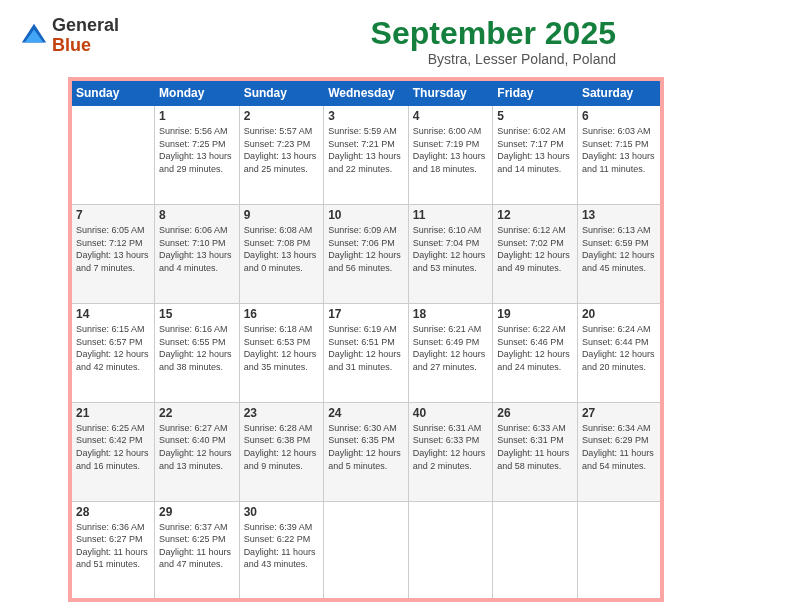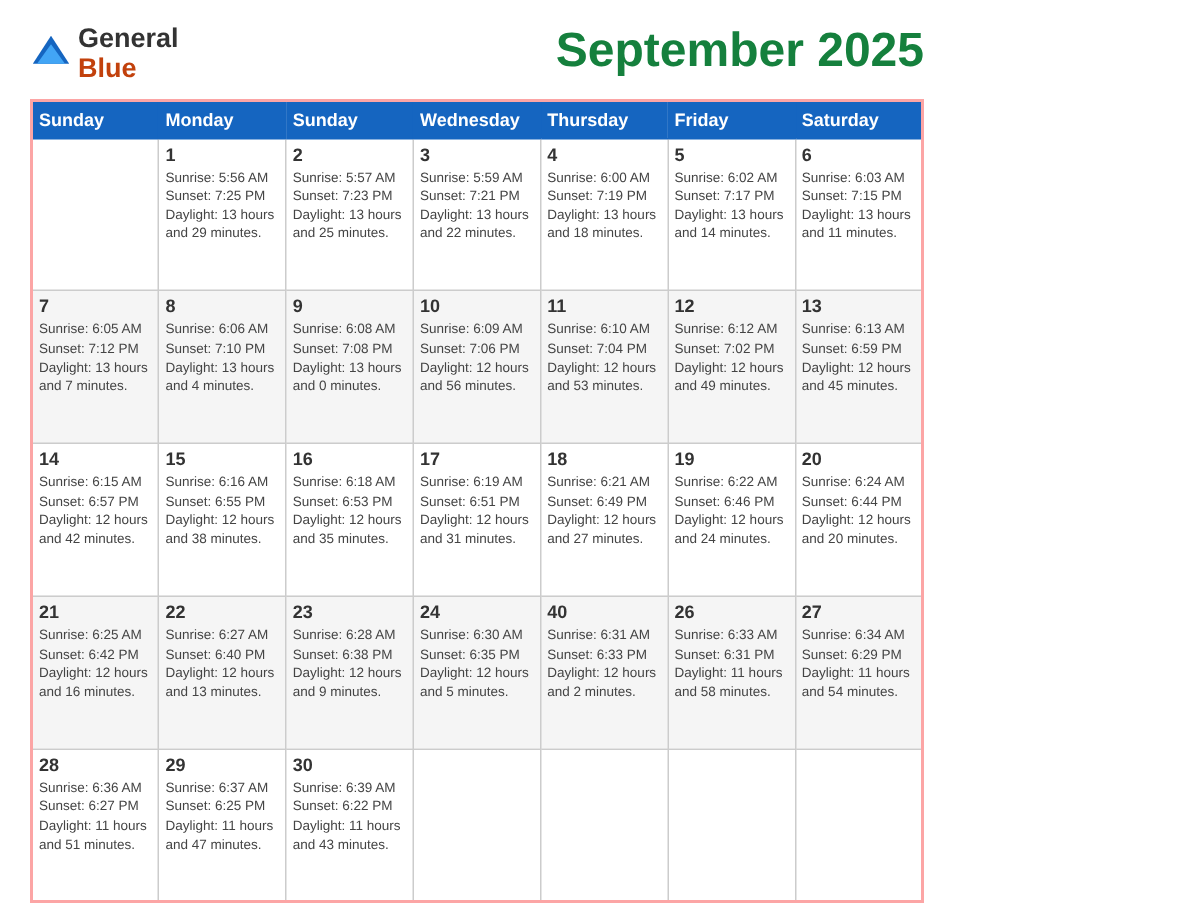--- a/index.html
+++ b/index.html
@@ -47,24 +47,25 @@
       font-weight: bold;
       color: #15803d;
       line-height: 1.1;
     }
     .subtitle {
       font-size: 14px;
       color: #555;
     }
     .calendar {
       flex: 1;
-      border: 2px solid #fca5a5;
+      border: 4px solid #fca5a5;
       border-collapse: collapse;
       width: 100%;
       table-layout: fixed;
+      margin-left: 48px;
     }
     .calendar th {
       background: #1565c0;
       color: #fff;
       font-size: 12px;
       font-weight: bold;
       padding: 5px 4px;
       text-align: left;
       border: 1px solid #1565c0;
     }
@@ -103,20 +104,21 @@
         <polygon points="15,2 28,22 2,22" fill="#1565c0"></polygon>
         <polygon points="15,8 25,22 5,22" fill="#42a5f5"></polygon>
       </svg>
       <div class="logo-text">
         <span class="logo-general">General</span><br>
         <span class="logo-blue">Blue</span>
       </div>
     </div>
     <div class="title-block">
       <div class="month-title">September 2025</div>
+      <div class="subtitle">Bystra, Lesser Poland, Poland</div>
     </div>
   </div>
 
   <table class="calendar">
     <thead>
       <tr>
         <th>Sunday</th>
         <th>Monday</th>
         <th>Sunday</th>
         <th>Wednesday</th>

